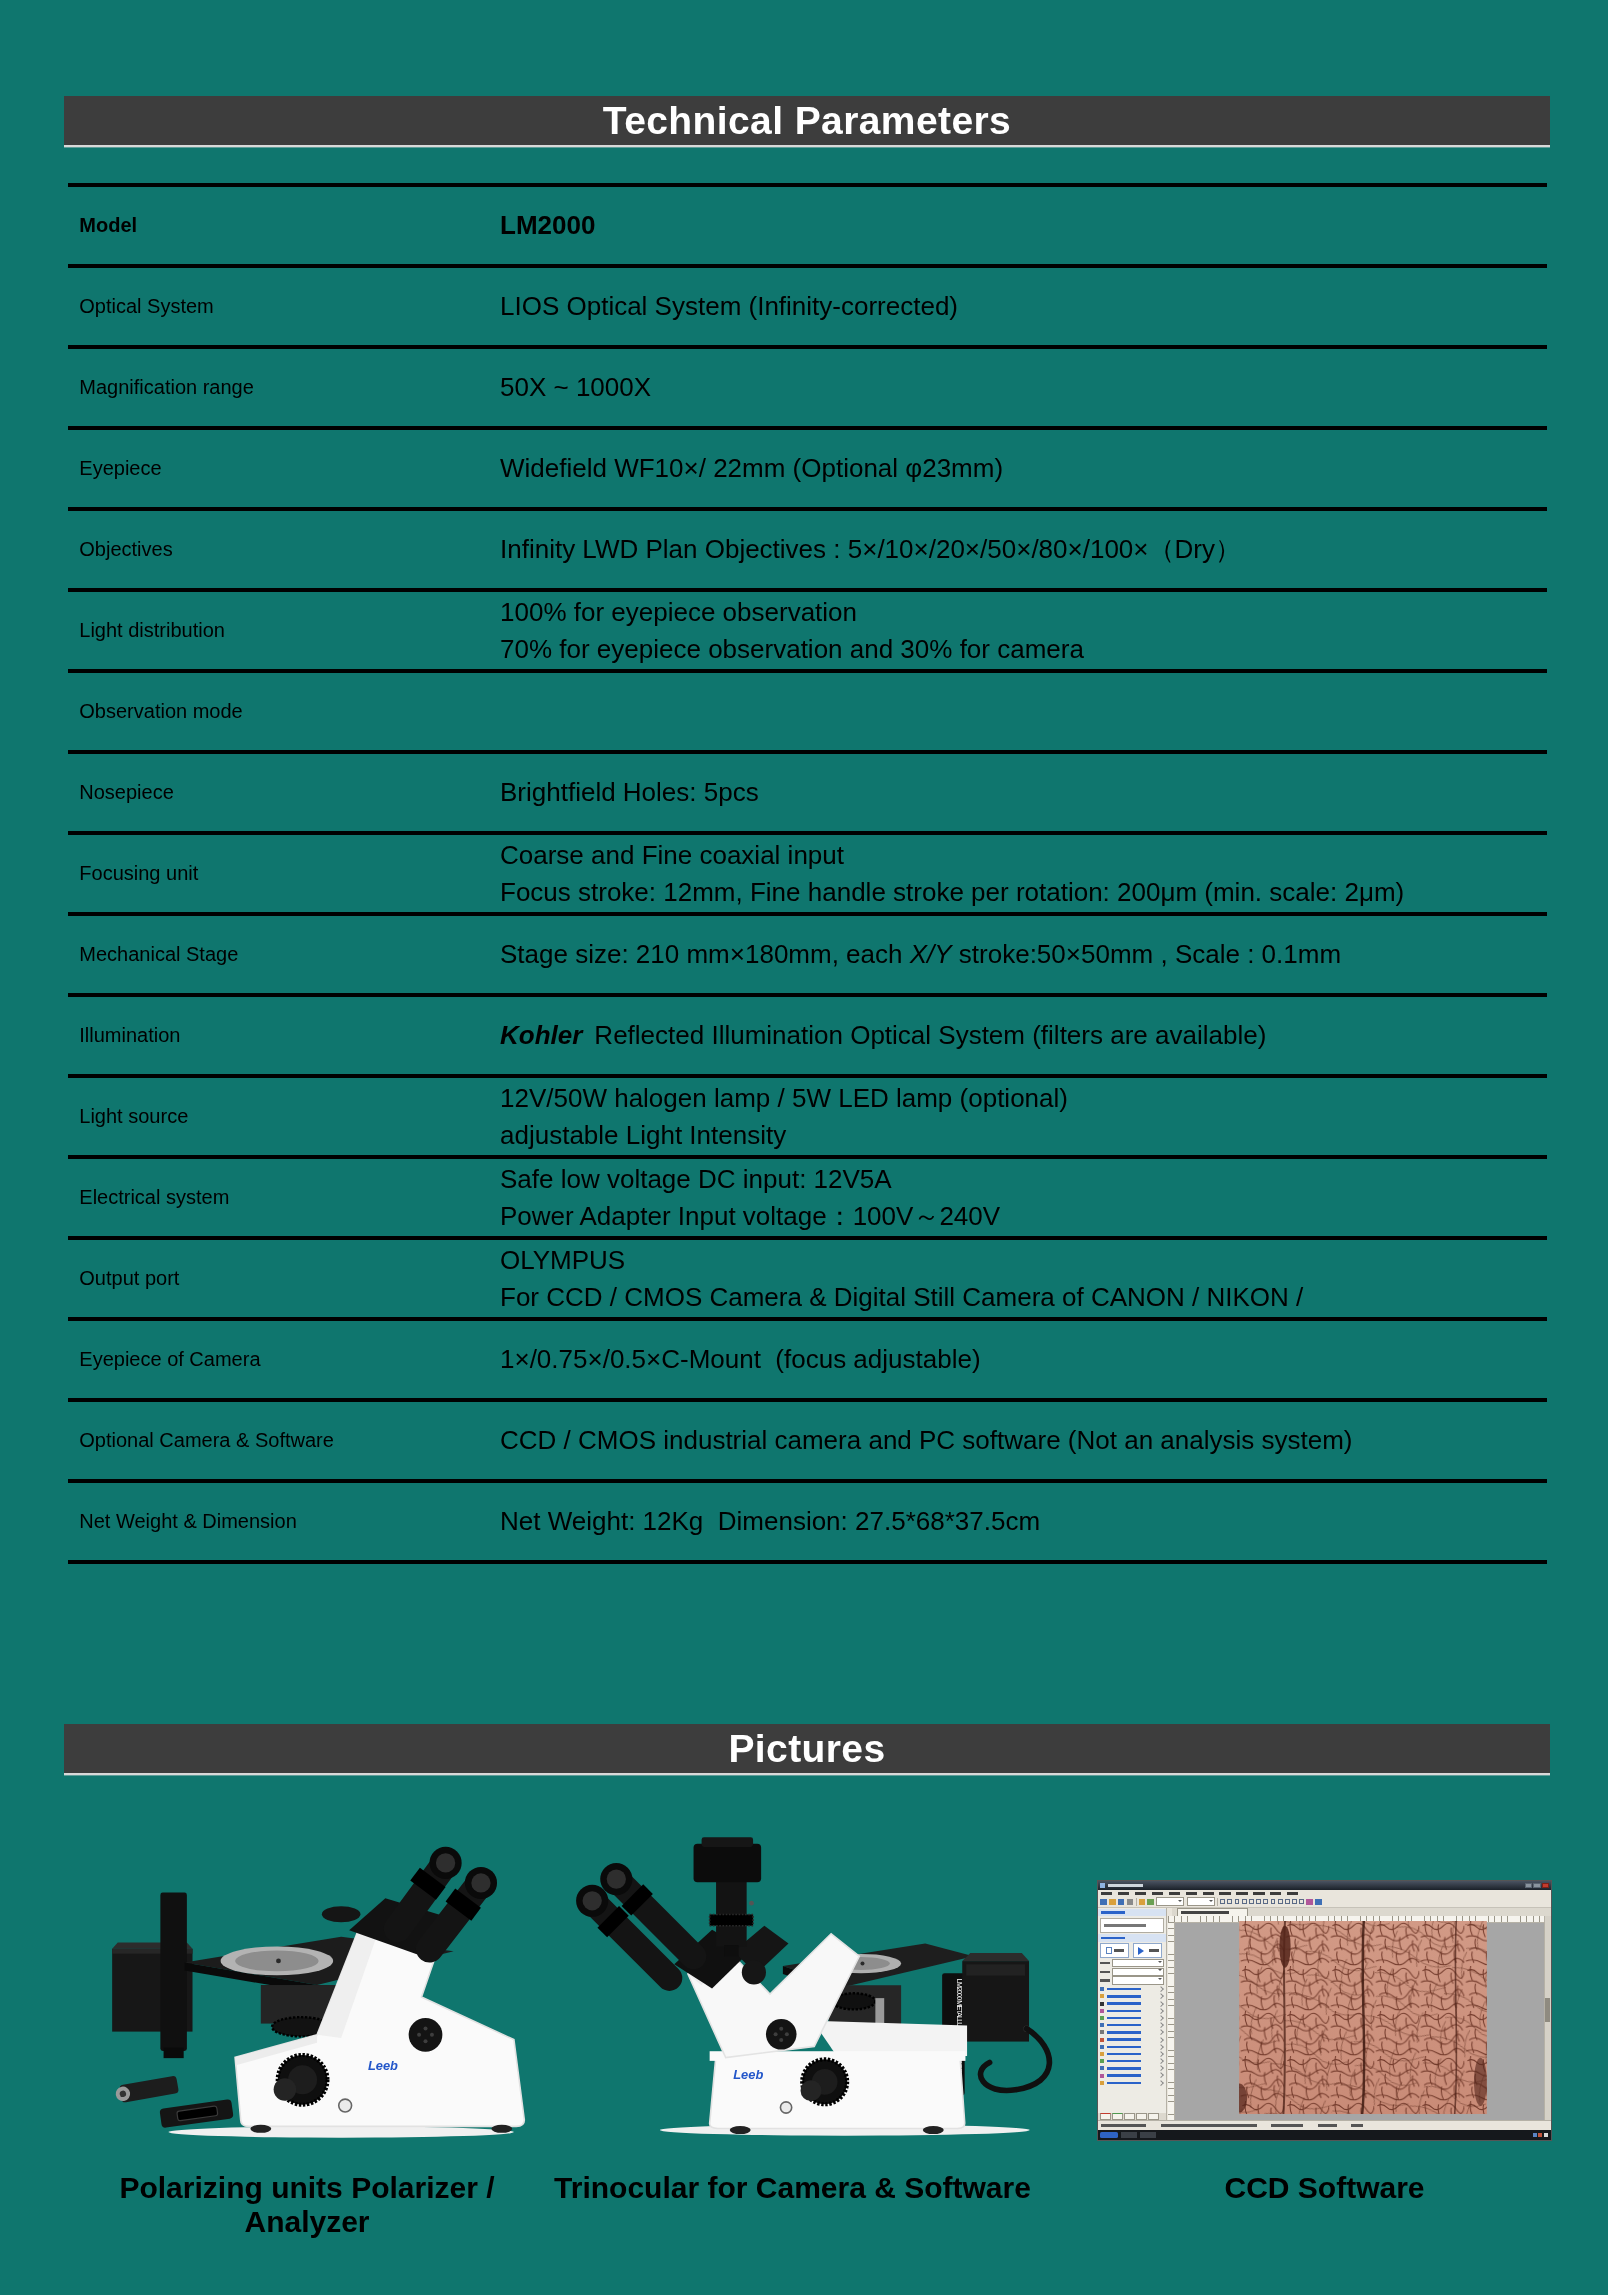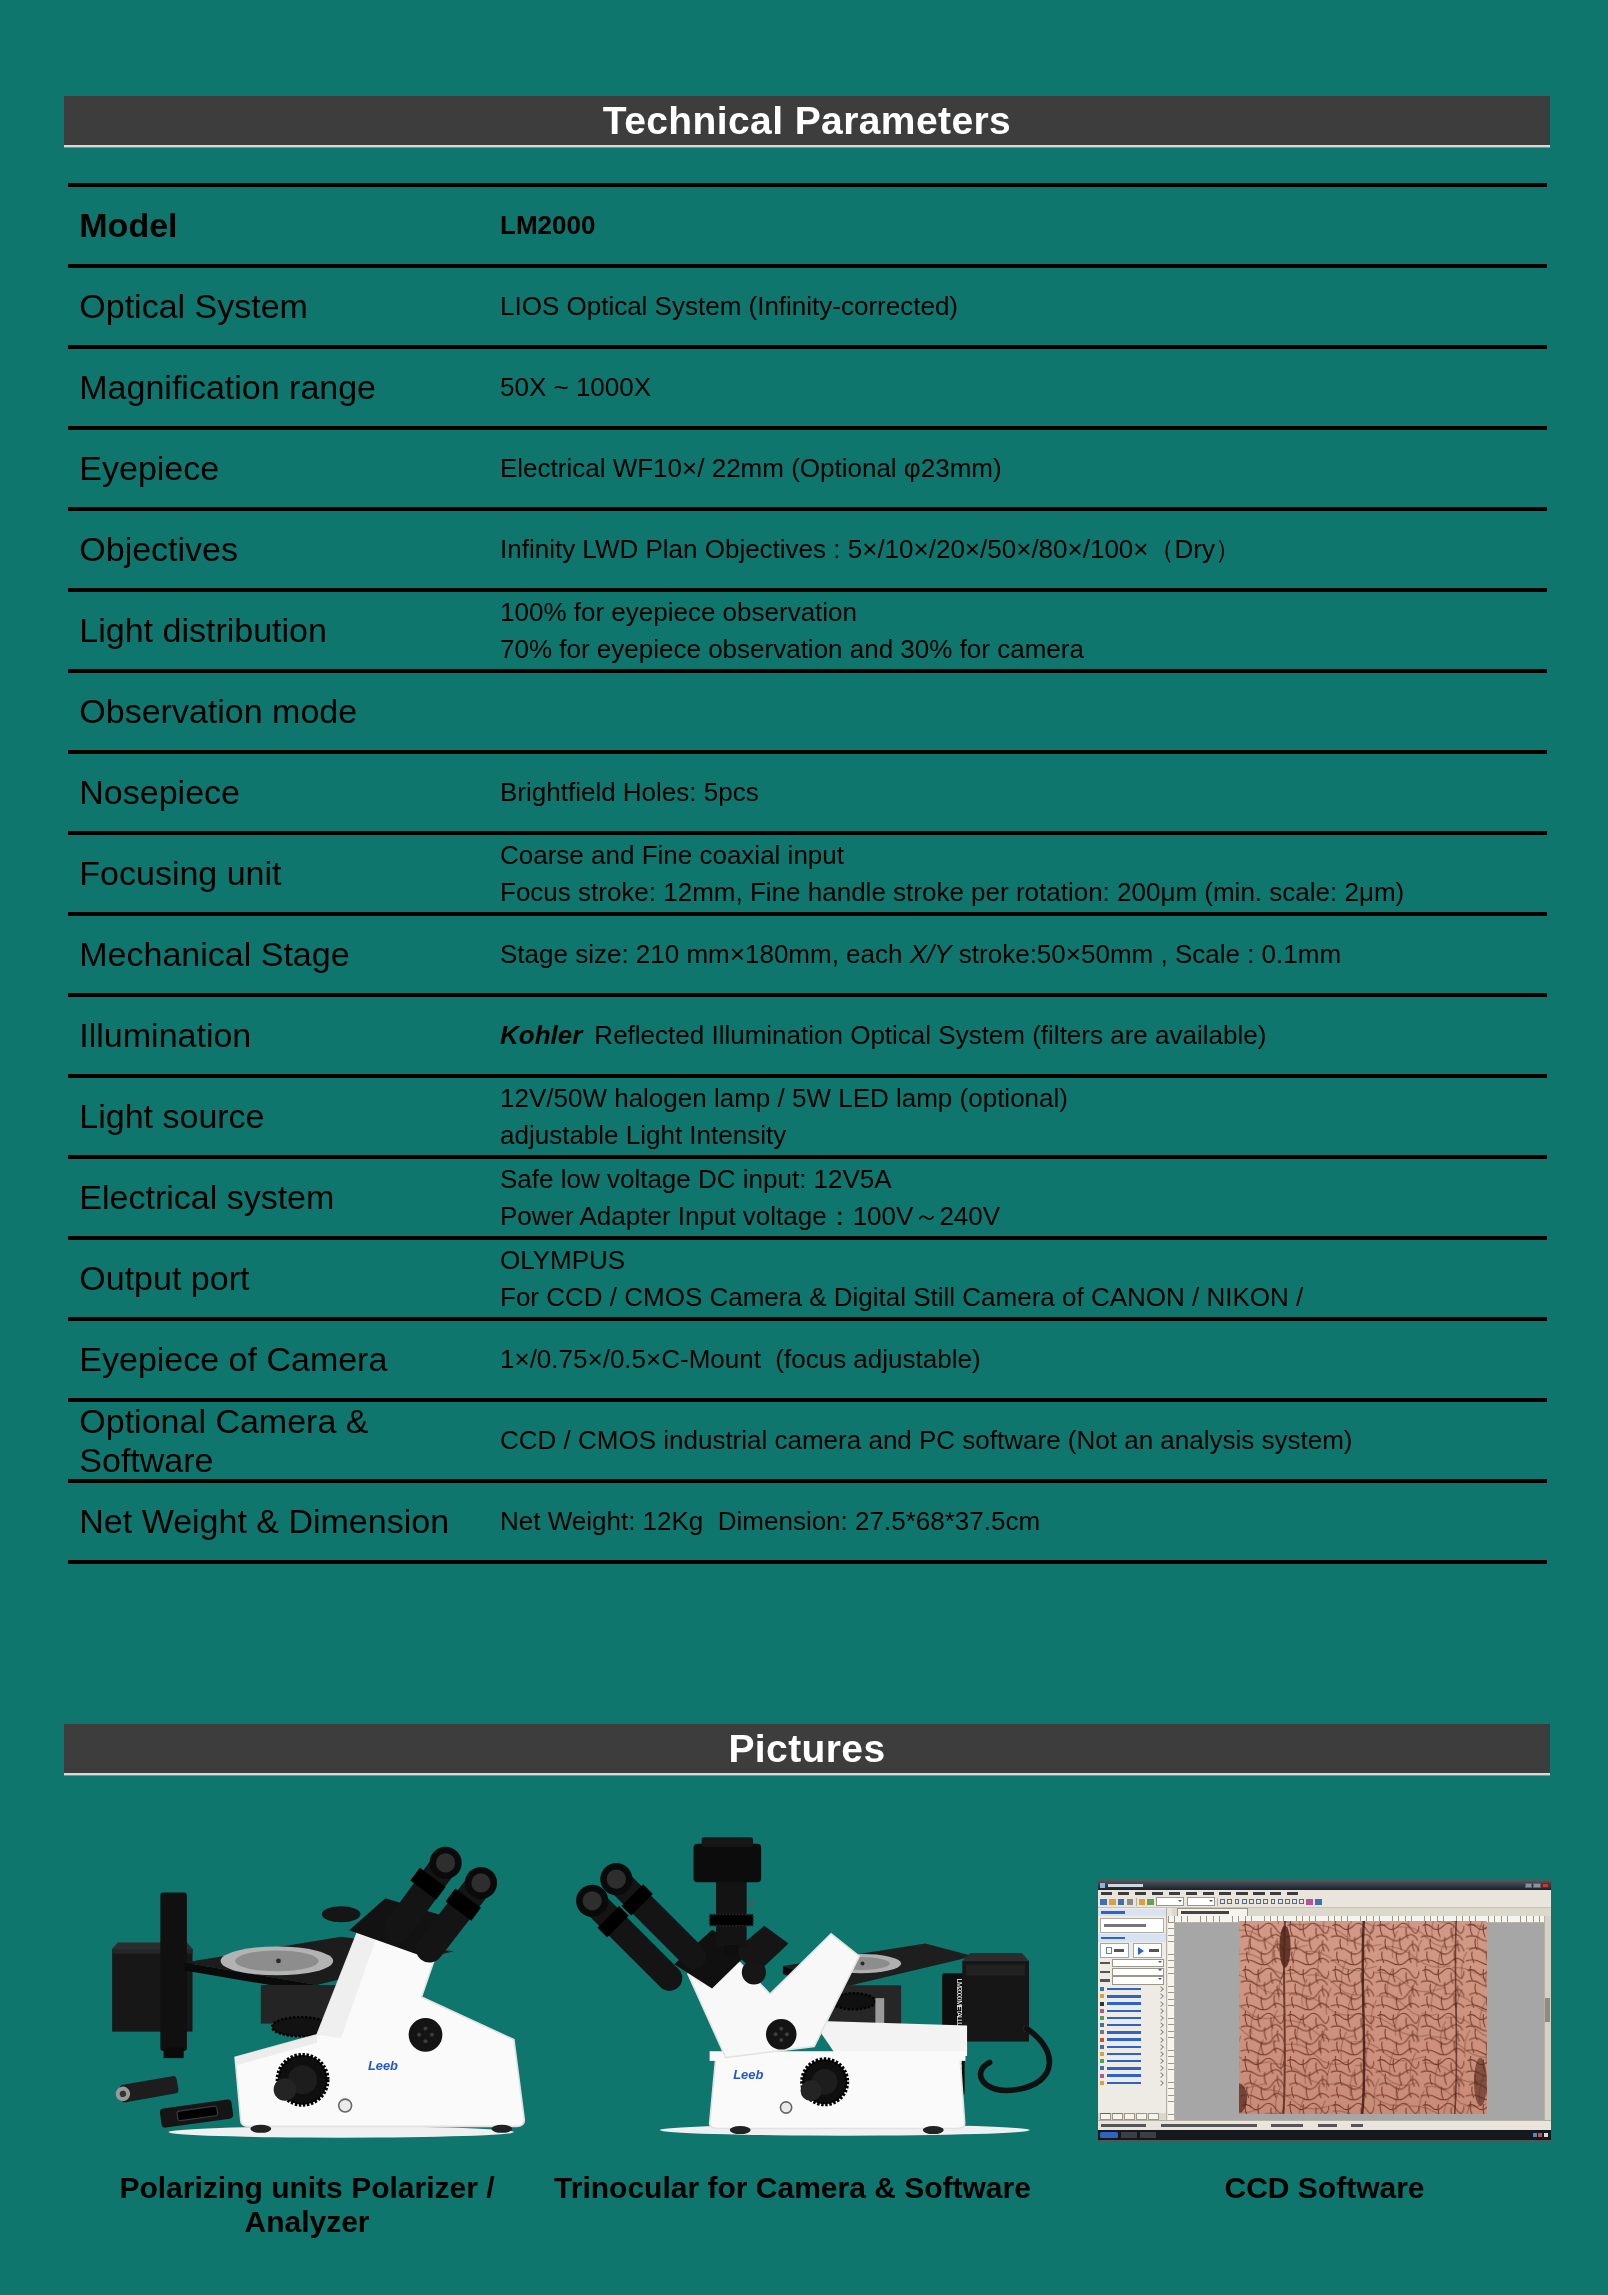--- a/index.html
+++ b/index.html
@@ -9,21 +9,21 @@
   
   .section-bar{position:absolute;left:64px;width:1486px;height:49px;background:#3d3d3d;
       display:flex;align-items:center;justify-content:center;
       box-shadow:0 2.4px 0 0 #d9d9d9;}
   .section-bar .bar-title{color:#fff;font-weight:bold;font-size:39px;letter-spacing:0.4px;}
 
   
   .spec-table{position:absolute;left:68px;top:183px;width:1479px;border-bottom:4px solid #000;}
   .trow{display:flex;height:81px;box-sizing:border-box;border-top:4px solid #000;}
   .tlabel{width:432px;box-sizing:border-box;padding-left:11.3px;display:flex;align-items:center;
-      font-size:34px;}
+      font-size:20px;text-align:center;}
   .tvalue{flex:1;display:flex;flex-direction:column;justify-content:center;font-size:26px;
       line-height:37px;}
   .vline{white-space:pre-wrap;}
   .bold-row .tlabel,.bold-row .tvalue{font-weight:bold;}
   .it{font-style:italic;}
   .bi{font-weight:bold;font-style:italic;margin-right:4.8px;}
 
   
   .figure{position:absolute;}
   .figure svg{display:block;}
@@ -123,21 +123,21 @@
     <div class="trow">
       <div class="tlabel">Magnification range</div>
       <div class="tvalue">
         <div class="vline">50X ~ 1000X</div>
       </div>
     </div>
 
     <div class="trow">
       <div class="tlabel">Eyepiece</div>
       <div class="tvalue">
-        <div class="vline">Electrical WF10×/ 22mm (Optional φ23mm)</div>
+        <div class="vline">Widefield WF10×/ 22mm (Optional φ23mm)</div>
       </div>
     </div>
 
     <div class="trow">
       <div class="tlabel">Objectives</div>
       <div class="tvalue">
         <div class="vline">Infinity LWD Plan Objectives : 5×/10×/20×/50×/80×/100×（Dry）</div>
       </div>
     </div>
 

